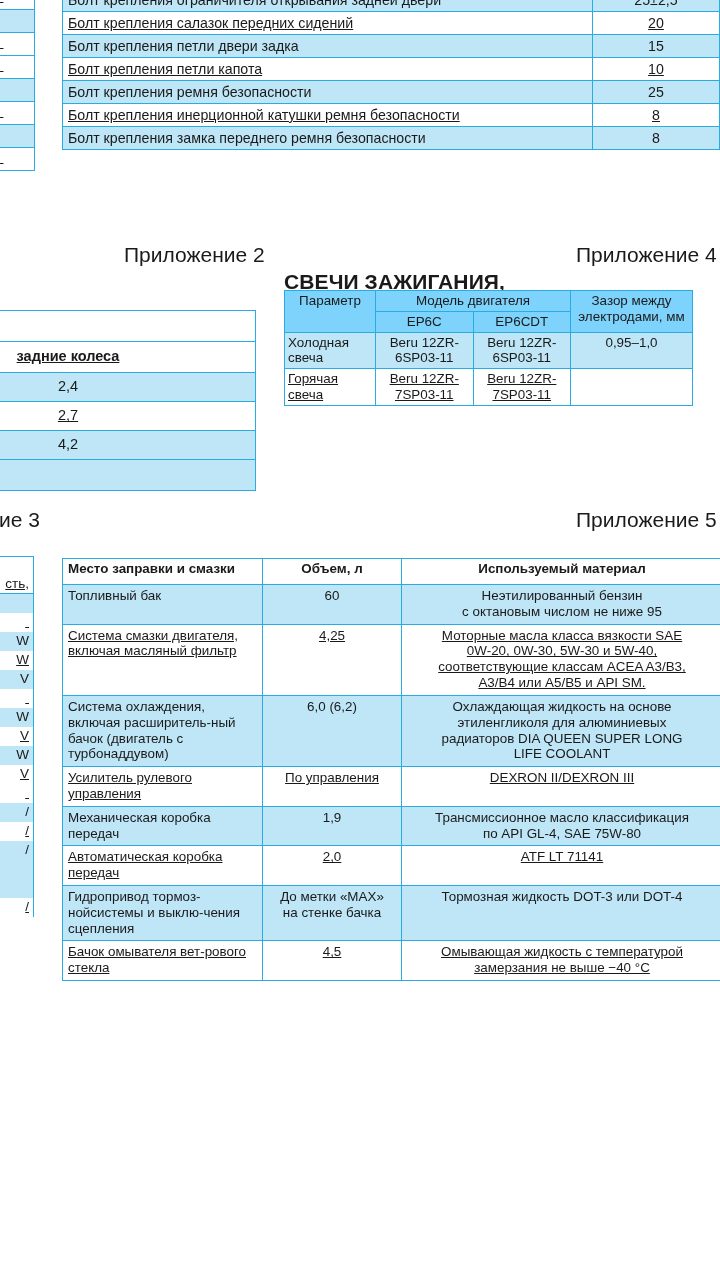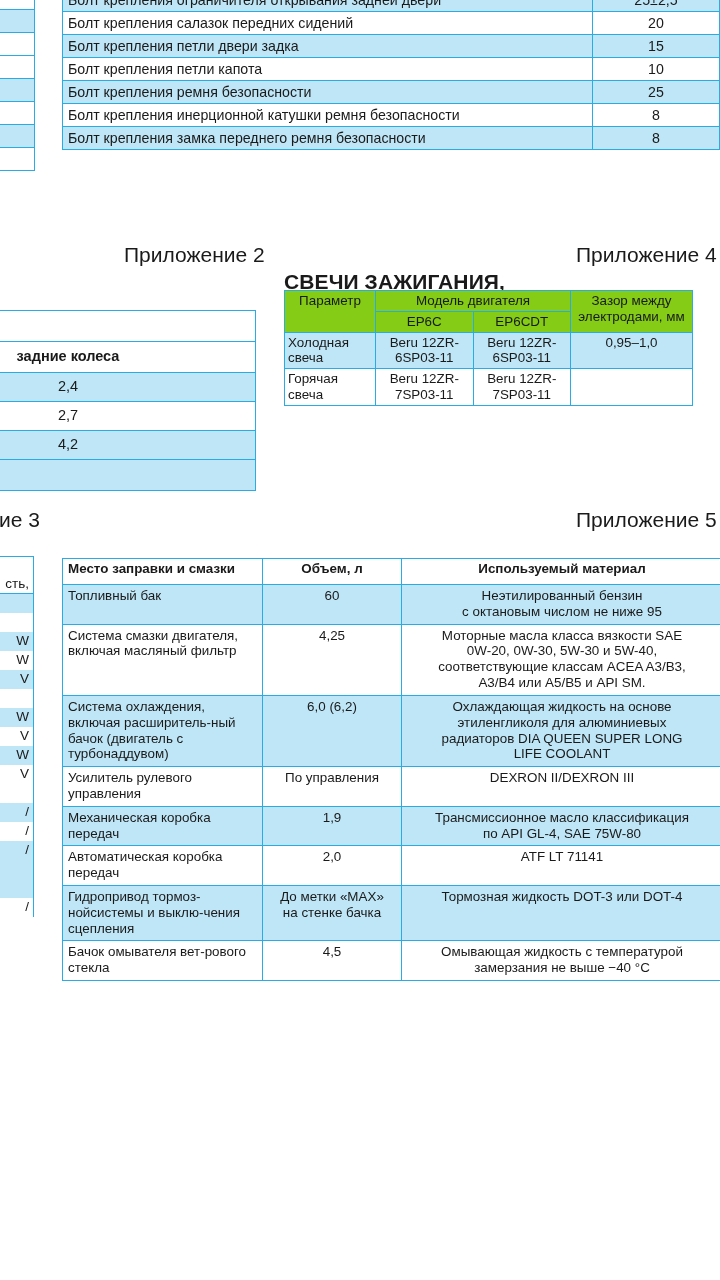--- a/index.html
+++ b/index.html
@@ -23,25 +23,25 @@
   }
   table.t td, table.t th{
     border:1px solid #29ace3;
     padding:0 5px;
     vertical-align:top;
     font-weight:normal;
     line-height:1.18;
     background-clip:padding-box;
   }
   .stripe{background:#bfe6f7;}
-  .white{background:#ffffff;}
+  .white{background:#ffffff;text-decoration:underline;}
   .ctr{text-align:center;}
   .lft{text-align:left;}
   .bold{font-weight:bold;}
-  .hdr{font-weight:bold;text-align:center;vertical-align:middle;background:#84cc16;}
+  .hdr{font-weight:bold;text-align:center;vertical-align:middle;background:#7dd3fc;}
 
   
   .sect-title{
     position:absolute;
     font-size:21px;
     font-weight:bold;
     letter-spacing:0.1px;
     line-height:1.28;
     color:#1a1a1a;
     white-space:pre-line;

